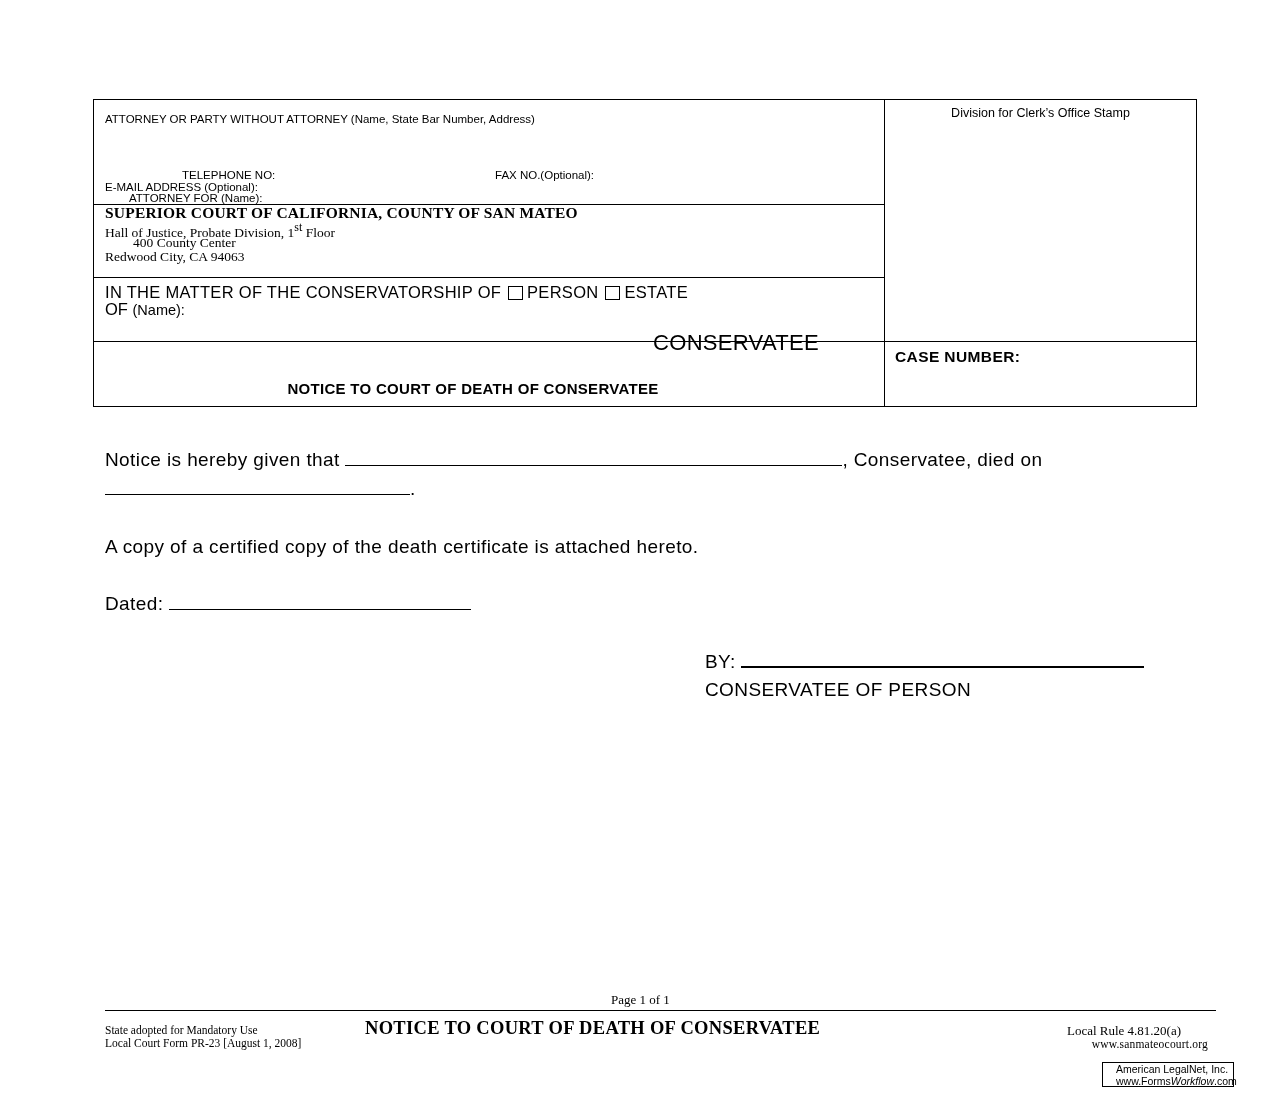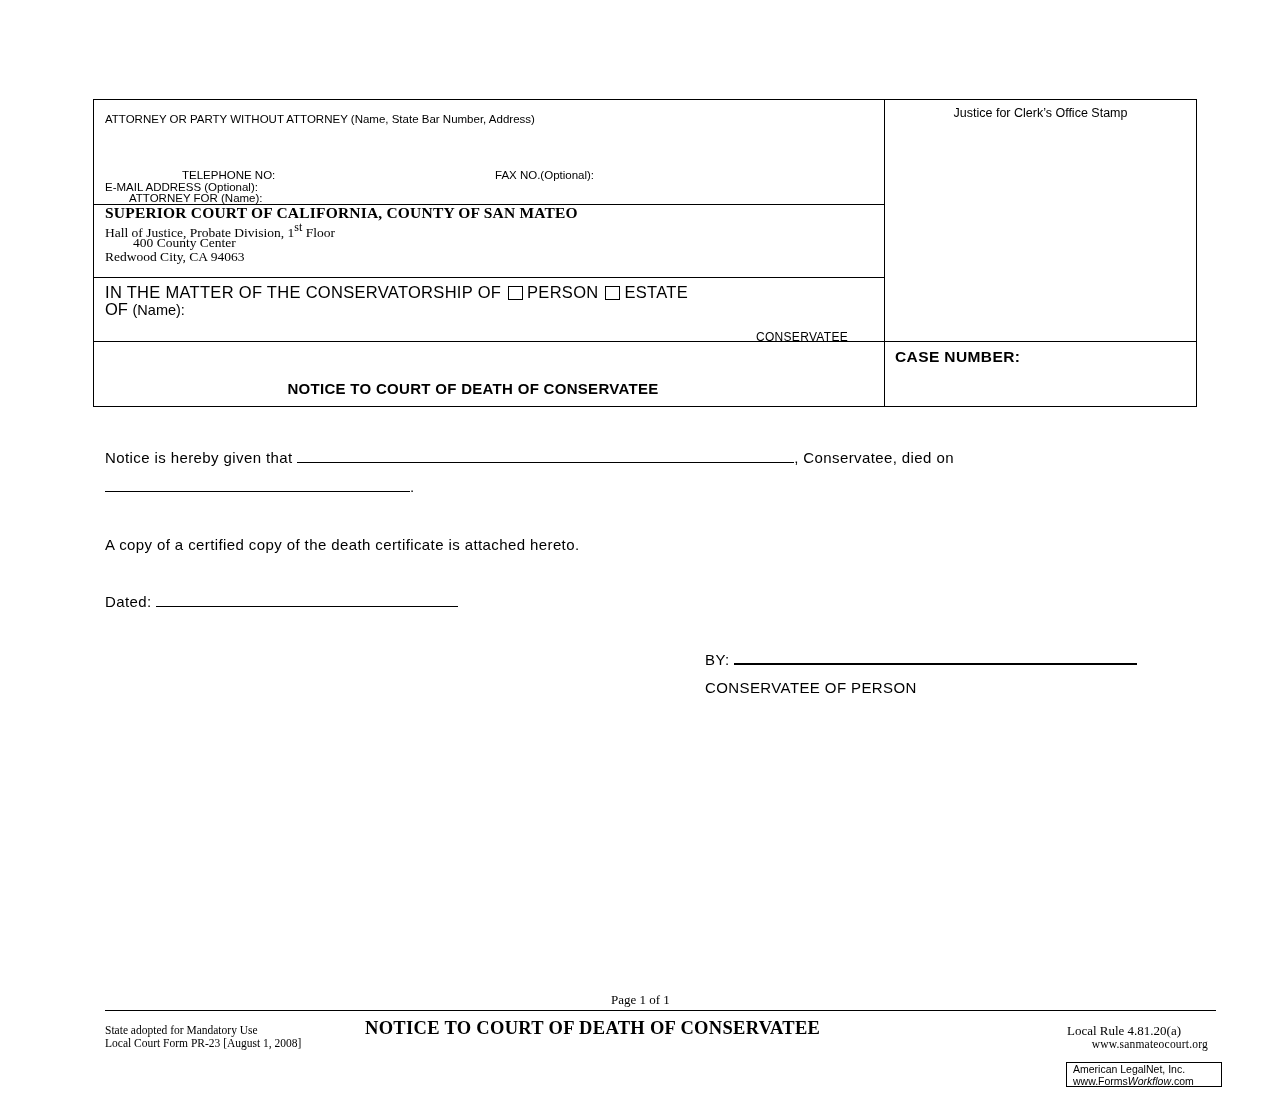--- a/index.html
+++ b/index.html
@@ -9,56 +9,56 @@
   .serif { font-family: "Liberation Serif", serif; }
 
   
   .box { position: absolute; border: 1px solid #000; box-sizing: border-box; }
   .hline { position: absolute; height: 0; border-top: 1px solid #000; }
   .vline { position: absolute; width: 0; border-left: 1px solid #000; }
 
   .small { font-size: 11.5px; line-height: 12px; }
   .checkbox { display: inline-block; width: 15px; height: 14px; border: 1.3px solid #000; vertical-align: -2px; margin: 0 4px 0 2px; box-sizing: border-box; background: #fff; }
   .blank { display: inline-block; border-bottom: 1.4px solid #000; vertical-align: baseline; }
-  .body-text { font-size: 15px; letter-spacing: 0.4px; }
+  .body-text { font-size: 19px; letter-spacing: 0.4px; }
 </style>
 </head>
 <body>
 
 <div class="box" style="left:93px; top:99px; width:1104px; height:308px;"></div>
 <div class="vline" style="left:884px; top:99px; height:308px;"></div>
 <div class="hline" style="left:93px; top:204px; width:791px;"></div>
 <div class="hline" style="left:93px; top:277px; width:791px;"></div>
 <div class="hline" style="left:93px; top:341px; width:1104px;"></div>
 
 <div class="abs sans small" style="left:105px; top:106px;">ATTORNEY OR PARTY WITHOUT ATTORNEY (Name, State Bar Number, Address)</div>
 <div class="abs sans small" style="left:182px; top:162px;">TELEPHONE NO:</div>
 <div class="abs sans small" style="left:495px; top:162px;">FAX NO.(Optional):</div>
 <div class="abs sans small" style="left:105px; top:174px;">E-MAIL ADDRESS (Optional):</div>
 <div class="abs sans small" style="left:129px; top:185px;">ATTORNEY FOR (Name):</div>
 
-<div class="abs sans" style="left:885px; width:311px; text-align:center; top:99px; font-size:12.5px;">Justice for Clerk’s Office Stamp</div>
+<div class="abs sans" style="left:885px; width:311px; text-align:center; top:99px; font-size:12.5px;">Division for Clerk’s Office Stamp</div>
 
 <div class="abs serif" style="left:105px; top:204px; font-size:15.5px; font-weight:bold; letter-spacing:0.2px;">SUPERIOR COURT OF CALIFORNIA, COUNTY OF SAN MATEO</div>
 <div class="abs serif" style="left:105px; top:220px; font-size:13.5px;">
   <span>Hall of Justice, Probate Division, 1</span><sup style="font-size:12px;">st</sup><span> Floor</span>
 </div>
 <div class="abs serif" style="left:105px; top:235px; font-size:13.5px;margin-left:28px;">400 County Center</div>
 <div class="abs serif" style="left:105px; top:249px; font-size:13.5px;">Redwood City, CA  94063</div>
 
 <div class="abs sans" style="left:105px; top:276px; font-size:16.5px; letter-spacing:0.3px;text-align:center;">
   <span>IN THE MATTER OF THE CONSERVATORSHIP OF</span>
   <span class="checkbox"></span><span>PERSON</span>
   <span class="checkbox"></span><span>ESTATE</span>
 </div>
 <div class="abs sans" style="left:105px; top:293px; font-size:16.5px;">
   <span>OF</span>
   <span style="font-size:14.5px;">(Name):</span>
 </div>
-<div class="abs sans" style="left:576px; width:272px; text-align:right; top:323px; font-size:12px; letter-spacing:0.3px;">CONSERVATEE</div>
+<div class="abs sans" style="left:600px; width:272px; text-align:center; top:323px; font-size:22px; letter-spacing:0.3px;">CONSERVATEE</div>
 
 <div class="abs sans" style="left:895px; top:341px; font-size:15.5px; font-weight:bold; letter-spacing:0.4px;">CASE NUMBER:</div>
 <div class="abs sans" style="left:93px; width:760px; text-align:center; top:373px; font-size:15px; font-weight:bold; letter-spacing:0.3px;">NOTICE TO COURT OF DEATH OF CONSERVATEE</div>
 
 <div class="abs sans body-text" style="left:105px; top:442px; white-space:nowrap;">
   <span>Notice is hereby given that</span>
   <span class="blank" style="width:497px;"></span><span>, Conservatee, died on</span>
 </div>
 <div class="abs sans body-text" style="left:105px; top:471px; white-space:nowrap;">
   <span class="blank" style="width:305px;"></span><span>.</span>
@@ -81,16 +81,16 @@
 <div class="abs" style="left:105px; top:1010px; width:1111px; border-top:1.6px solid #000;"></div>
 
 <div class="abs serif" style="left:105px; top:1024px; font-size:11.5px;">State adopted for Mandatory Use</div>
 <div class="abs serif" style="left:105px; top:1037px; font-size:11.5px;">Local Court Form PR-23 [August 1, 2008]</div>
 
 <div class="abs serif" style="left:365px; top:1018px; font-size:18.5px; font-weight:bold; letter-spacing:0.3px;">NOTICE TO COURT OF DEATH OF CONSERVATEE</div>
 
 <div class="abs serif" style="left:1040px; width:168px; text-align:center; top:1023px; font-size:13px;">Local Rule 4.81.20(a)</div>
 <div class="abs serif" style="left:1040px; width:168px; text-align:right; top:1038px; font-size:11.5px; letter-spacing:0.2px;">www.sanmateocourt.org</div>
 
-<div class="abs sans" style="left:1066px; top:1055px; width:156px; height:25px; border:1px solid #000; box-sizing:border-box; padding:1px 0 0 6px; font-size:10.5px; line-height:11.5px;">
+<div class="abs sans" style="left:1102px; top:1055px; width:132px; height:25px; border:1px solid #000; box-sizing:border-box; padding:1px 0 0 13px; font-size:10.5px; line-height:11.5px;">
   <div>American LegalNet, Inc.</div>
   <div><span>www.Forms</span><i>Workflow</i><span>.com</span></div>
 </div>
 
 </body></html>

